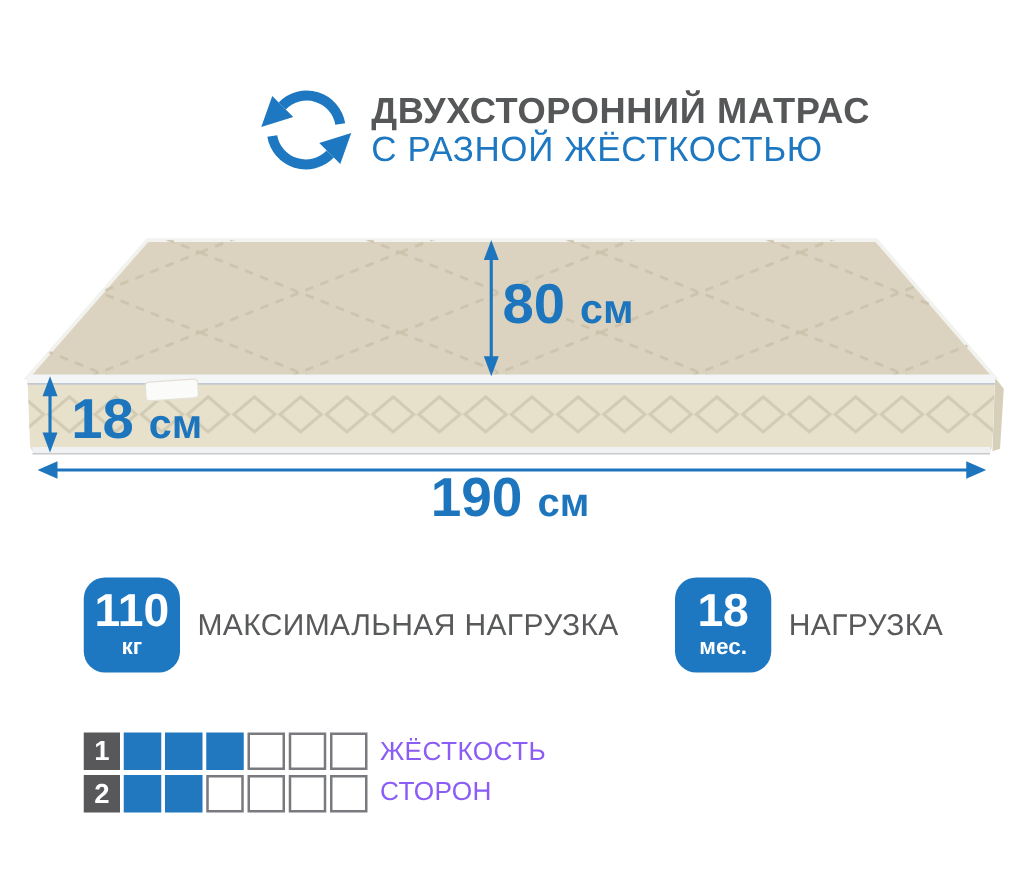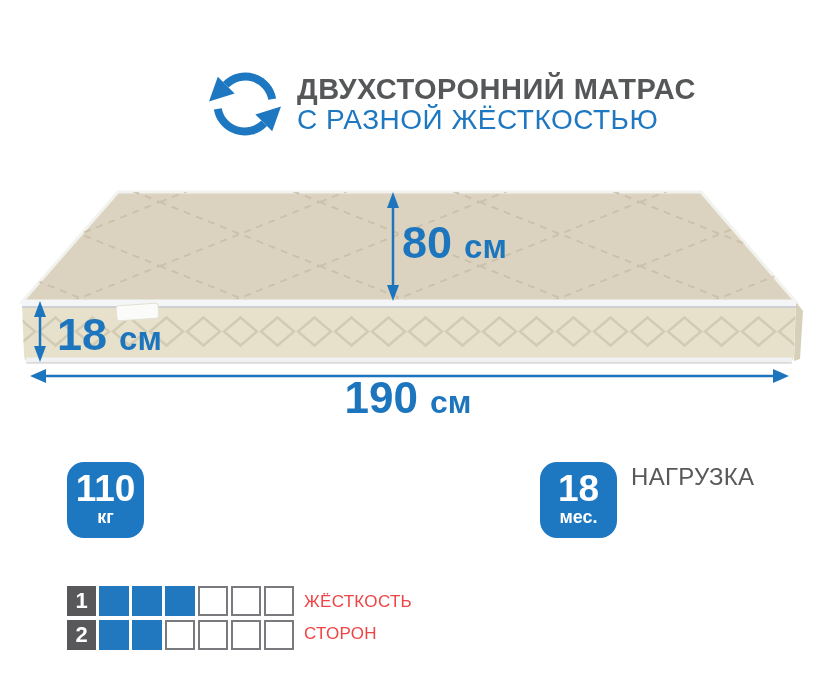--- a/index.html
+++ b/index.html
@@ -10,36 +10,36 @@
   .header{position:absolute;left:205px;top:64px;display:flex;align-items:center;}
   .rotate-icon{width:80px;height:80px;flex:0 0 auto;}
   .header-text{margin-left:12px;}
   .title{font-size:29px;font-weight:bold;color:#555759;line-height:32px;letter-spacing:.5px;white-space:nowrap;}
   .subtitle{font-size:28px;font-weight:400;color:#1d78c1;line-height:30px;letter-spacing:.5px;white-space:nowrap;}
 
   
   .diagram{position:absolute;left:0;top:170px;width:816px;height:260px;}
 
   
-  .badge-row{position:absolute;display:flex;}
+  .badge-row{position:absolute;display:flex;align-items:center;}
   .badge{width:77px;height:76px;background:#1d78c1;border-radius:17px;color:#fff;
          display:flex;flex-direction:column;align-items:center;justify-content:center;}
   .badge-value{font-size:37px;font-weight:bold;line-height:35px;}
   .badge-unit{font-size:18px;font-weight:bold;line-height:23px;}
   .badge-label{margin-left:14px;color:#58595b;font-size:24px;line-height:29px;letter-spacing:.3px;}
 
   
   .firmness{position:absolute;display:flex;align-items:center;}
   .firm-grid{display:flex;flex-direction:column;gap:4px;}
   .firm-row{display:flex;gap:3px;}
   .firm-side{width:29px;height:30px;background:#58585a;color:#fff;font-size:22px;font-weight:bold;
              display:flex;align-items:center;justify-content:center;}
   .firm-cell{width:30px;height:30px;box-sizing:border-box;background:#fff;border:2px solid #797a7d;}
   .firm-cell.filled{background:#2178bf;border:none;}
-  .firm-label{margin-left:10px;color:#ef4444;font-size:17px;line-height:32px;letter-spacing:.3px;}
+  .firm-label{margin-left:10px;color:#8b5cf6;font-size:21px;line-height:32px;letter-spacing:.3px;}
 </style>
 </head>
 <body>
 
 <div class="page">
 
   <div class="header">
     <svg class="rotate-icon" viewBox="0 0 100 100">
       <g id="halfArrow">
         <path d="M 84 44 A 34 34 0 0 0 26 26" fill="none" stroke="#1d78c1" stroke-width="10"></path>
@@ -103,20 +103,21 @@
     </g>
     <text x="408" y="243" text-anchor="middle" fill="#1d76bd" font-weight="bold" font-size="44"><tspan>190</tspan><tspan dx="12" font-size="32">см</tspan></text>
   </svg>
 
   <div class="badge-row" style="left:67px;top:462px;">
     <div class="badge">
       <div class="badge-value">110</div>
       <div class="badge-unit">кг</div>
     </div>
     <div class="badge-label">
+      <div>МАКСИМАЛЬНАЯ НАГРУЗКА</div>
     </div>
   </div>
 
   <div class="badge-row" style="left:540px;top:462px;">
     <div class="badge">
       <div class="badge-value">18</div>
       <div class="badge-unit">мес.</div>
     </div>
     <div class="badge-label">
       <div>НАГРУЗКА</div>

